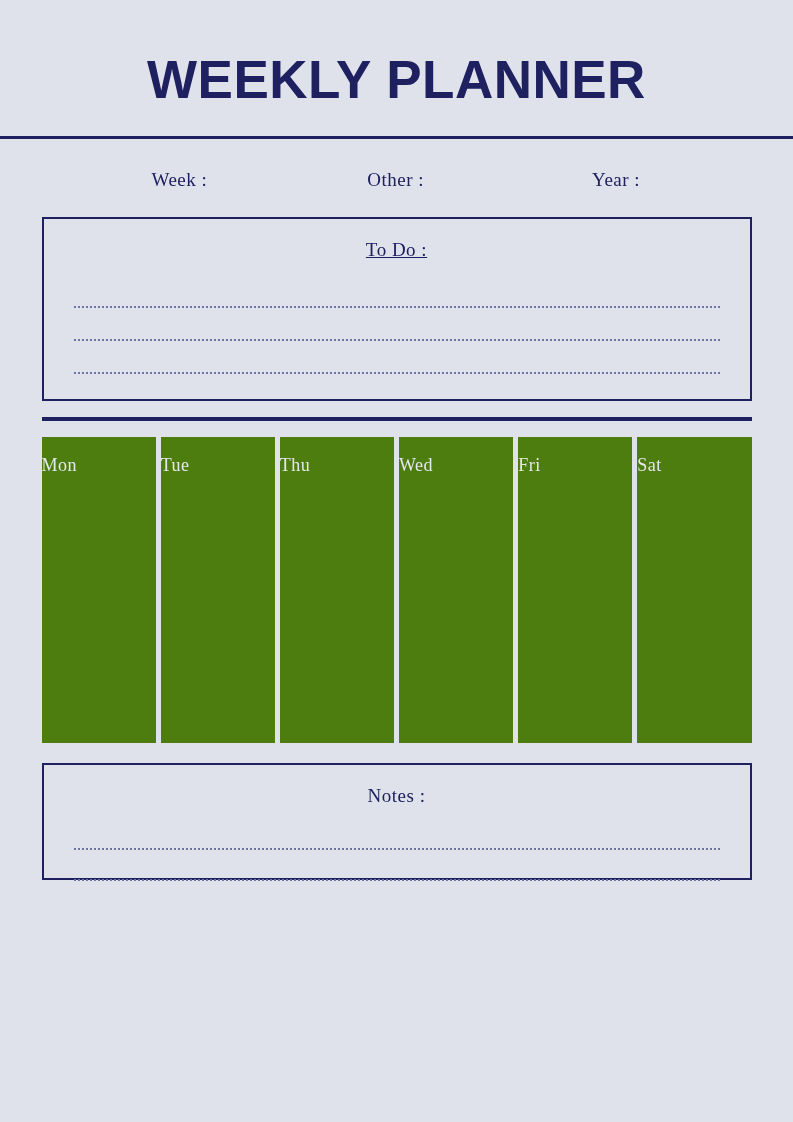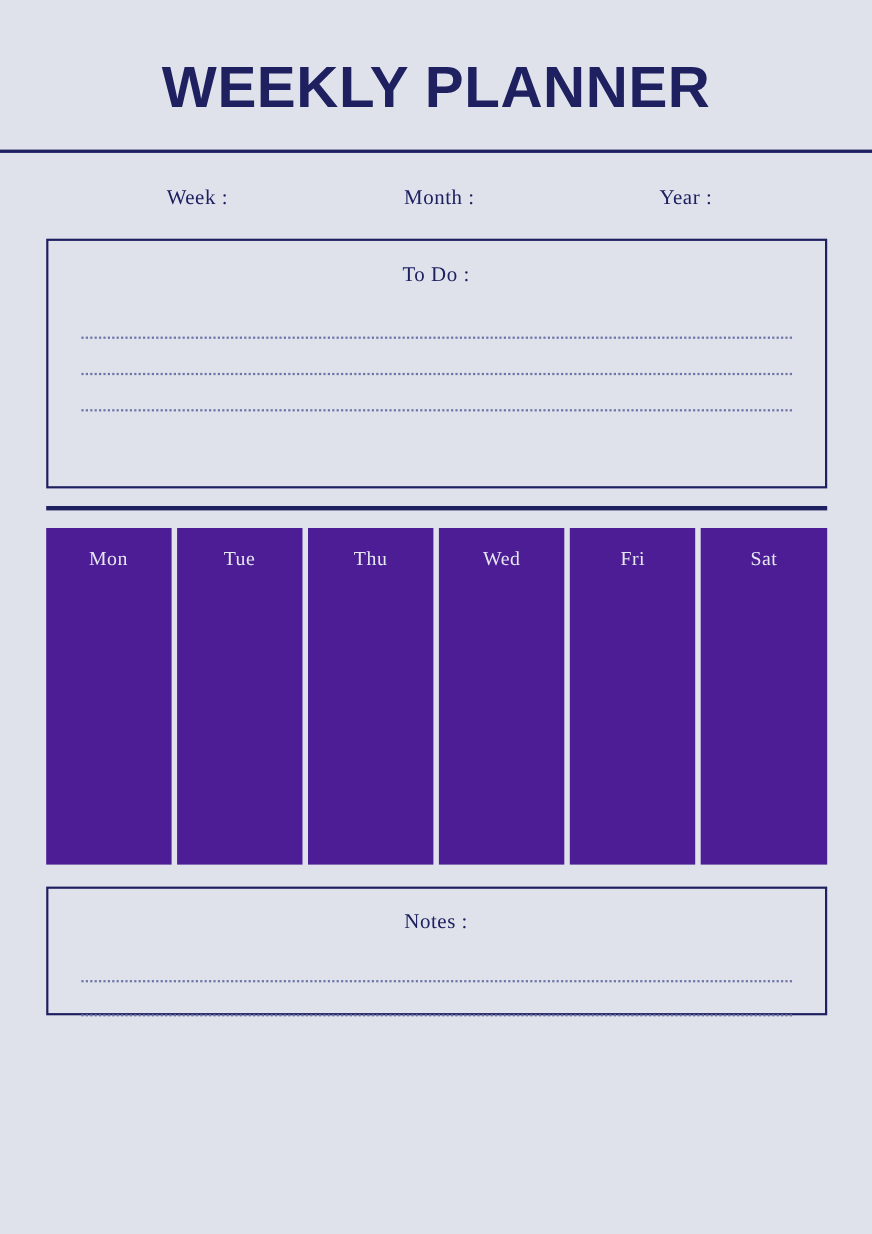--- a/index.html
+++ b/index.html
@@ -58,21 +58,21 @@
   .meta-year  { margin-left: 148px; }
 
   
   .box {
     box-sizing: border-box;
     border: 2px solid #1e2060;
     margin: 0 auto;
     width: 710px;
     background: transparent;
   }
-  .box-todo   { margin-top: 26px; height: 227px; }
+  .box-todo   { margin-top: 26px; height: 184px; text-decoration: underline; }
   .box-other  { margin-top: 13px; height: 184px; }
   .box-notes  { margin-top: 20px; height: 117px; }
 
   .box-label {
     text-align: center;
     font-size: 19px;
     padding-top: 20px;
     letter-spacing: 0.5px;
   }
   .lines {
@@ -96,41 +96,41 @@
   
   .week-grid {
     width: 710px;
     margin: 16px auto 0 auto;
     display: flex;
     gap: 5px;
     height: 306px;
   }
   .day-col {
     flex: 1;
-    background: #4c1d95;
+    background: #4d7c0f;
     color: #e6e8f0;
-    text-align: center;
+    text-align: left;
   }
   .day-name {
     padding-top: 18px;
     font-size: 18px;
     letter-spacing: 0.5px;
   }
 </style>
 </head>
 <body>
 
 <div class="page">
 
   <div class="title">WEEKLY PLANNER</div>
   <div class="title-rule"></div>
 
   <div class="meta-row">
     <div class="meta-item meta-week">Week :</div>
-    <div class="meta-item meta-month">Month :</div>
+    <div class="meta-item meta-month">Other :</div>
     <div class="meta-item meta-year">Year :</div>
   </div>
 
   <div class="box box-todo">
     <div class="box-label">To Do :</div>
     <div class="lines">
       <div class="dotline"></div>
       <div class="dotline"></div>
       <div class="dotline"></div>
     </div>

